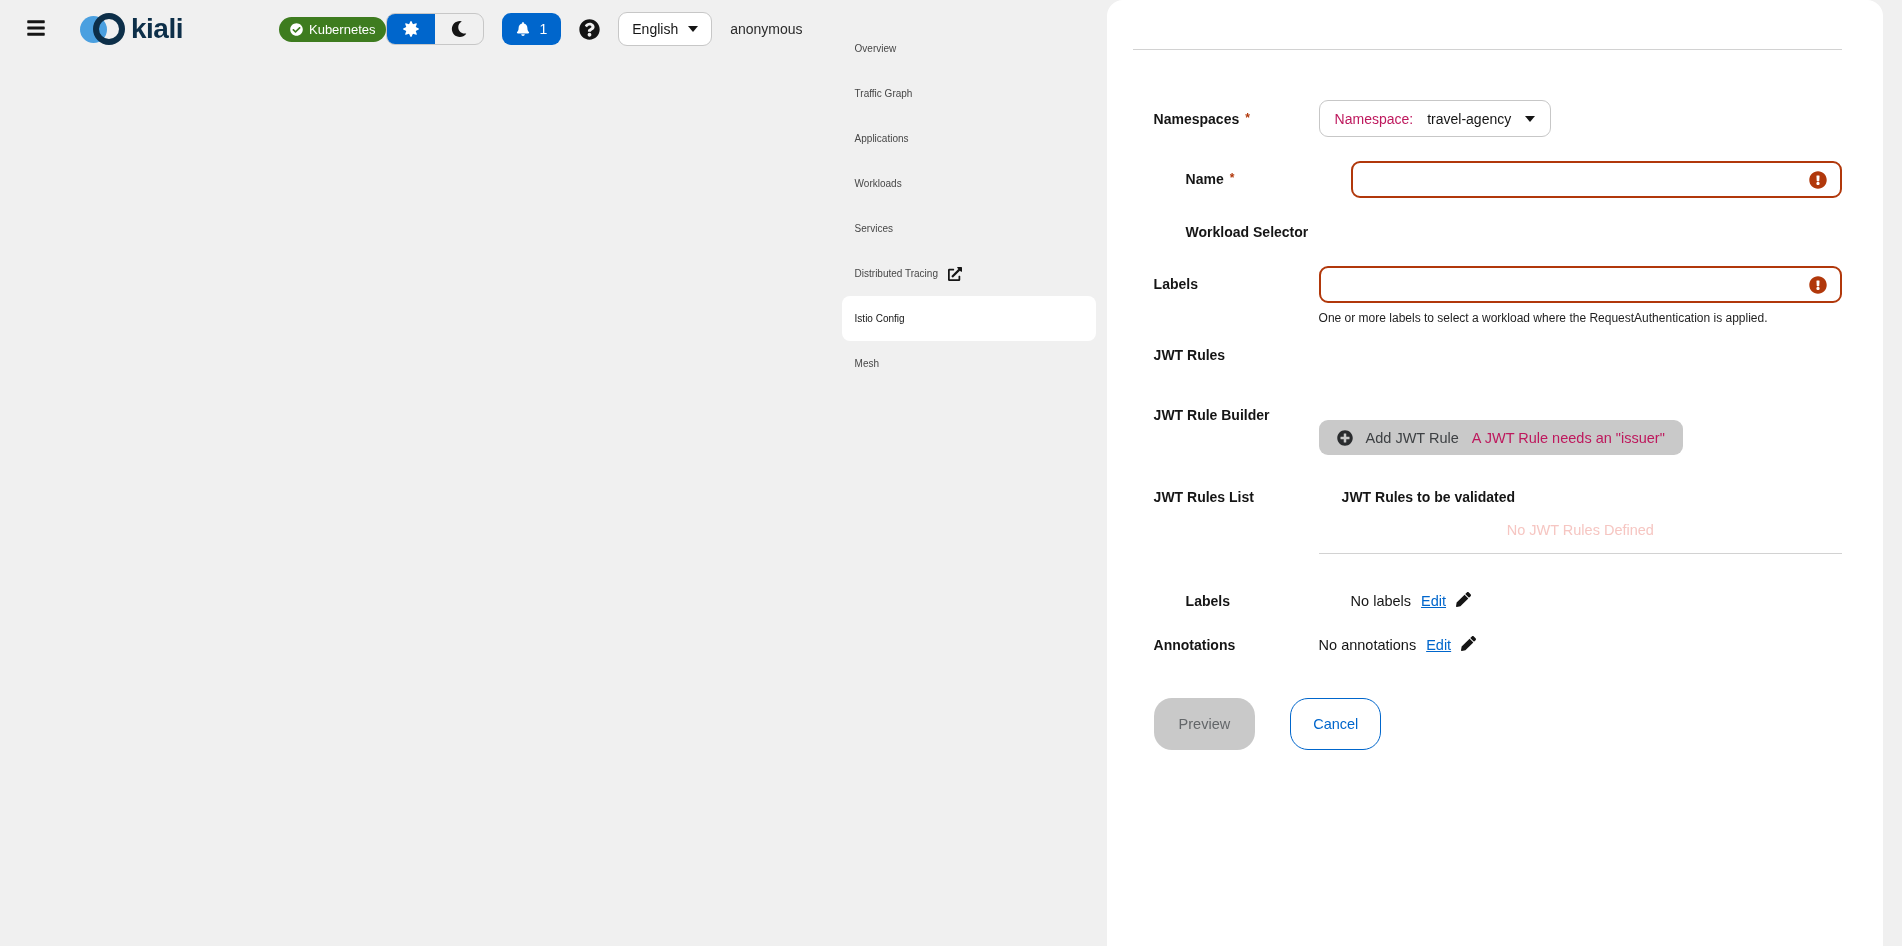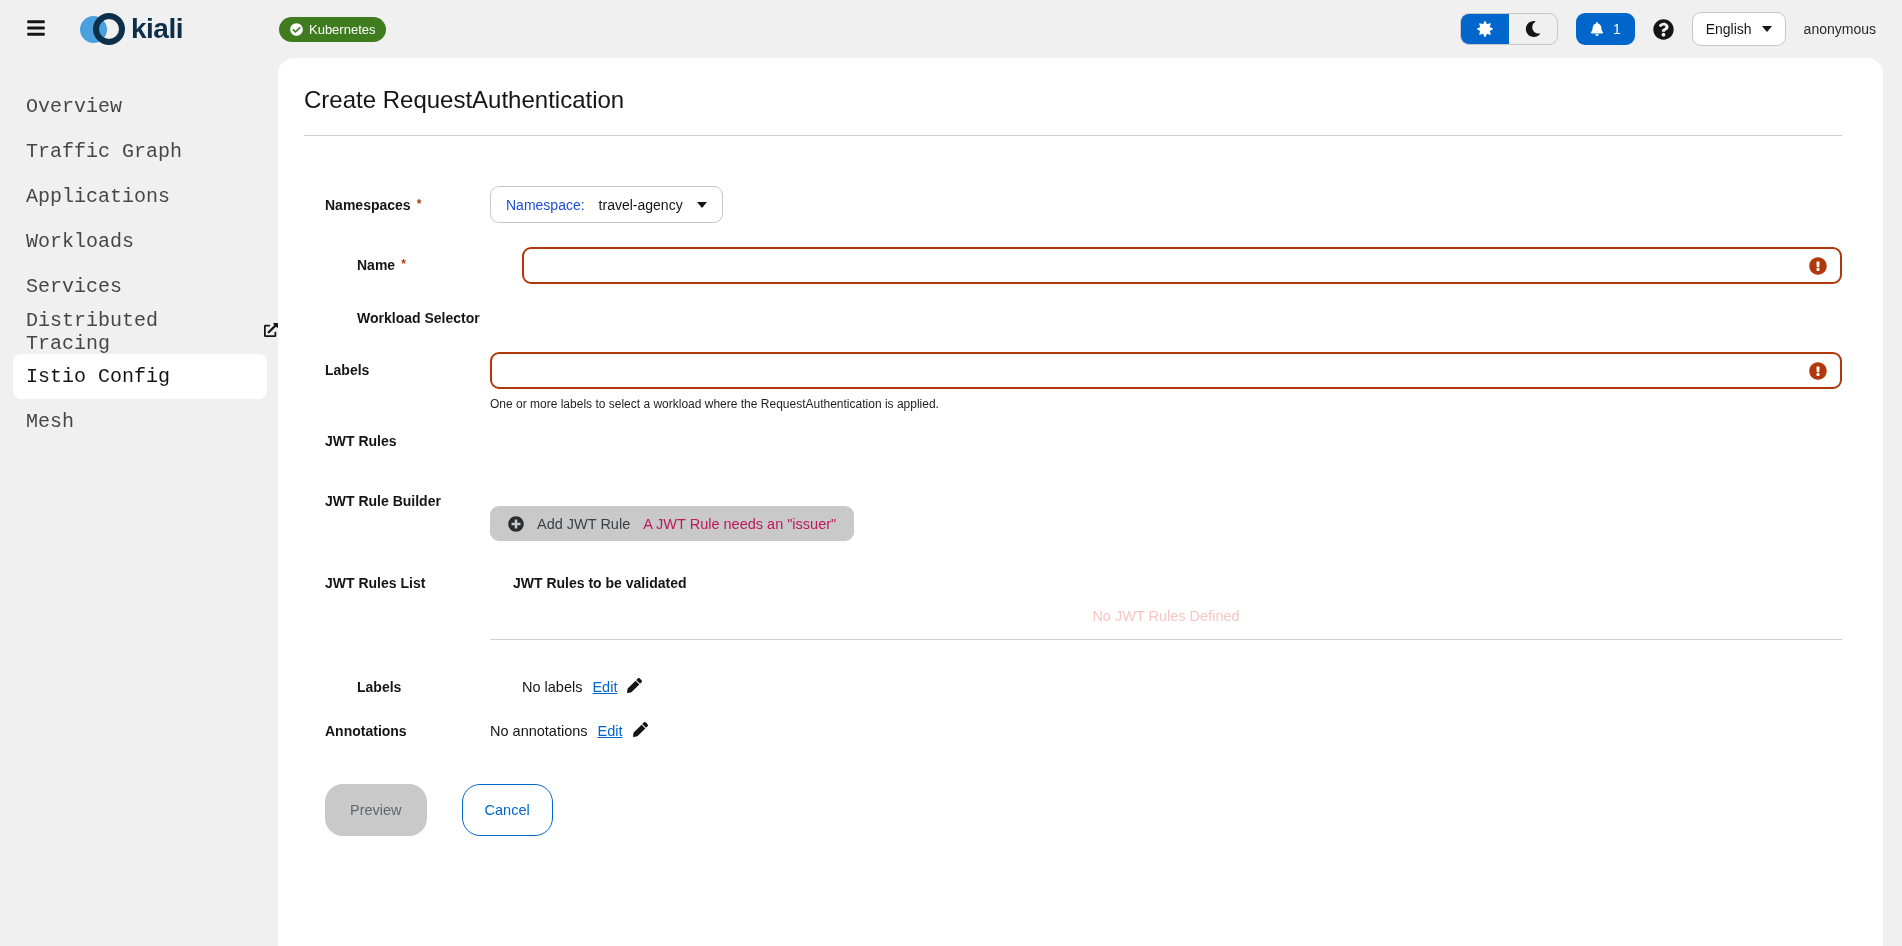--- a/index.html
+++ b/index.html
@@ -1,21 +1,21 @@
 <!DOCTYPE html>
 <html><head>
 <meta charset="utf-8">
 <style>
   * { box-sizing: border-box; margin: 0; padding: 0; }
   html,body { width:1902px; height:946px; overflow:hidden; }
   body {
     font-family: "Liberation Sans", sans-serif;
     background:#f0f0f0; color:#151515;
   }
-  .app { display:flex; flex-direction:column; width:1902px; height:946px; }
+  .app { display:flex; flex-direction:row; width:1902px; height:946px; }
 
   
   .masthead { height:58px; flex:none; display:flex; align-items:center; padding:0 26px; background:#f0f0f0; }
   .hamburger { width:22px; height:22px; cursor:pointer; color:#151515; }
   .hamburger svg { width:20px; height:20px; fill:#151515; }
   .logo { display:flex; align-items:center; margin-left:32px; }
   .logo-mark { position:relative; width:46px; height:38px; }
   .logo-c1 { position:absolute; left:0; top:6px; width:27px; height:27px; border-radius:50%; background:#4ba0e0; }
   .logo-c2 { position:absolute; left:13px; top:3px; width:32px; height:32px; border-radius:50%; border:6px solid #0d2f49; background:transparent; }
   .logo-text { font-size:28px; font-weight:700; color:#0d2f49; letter-spacing:-0.5px; margin-left:5px; }
@@ -35,21 +35,21 @@
   .help-icon { width:21px; height:21px; cursor:pointer; }
   .help-icon svg { width:21px; height:21px; fill:#151515; }
   .lang-dd { display:flex; align-items:center; gap:10px; background:#fff; border:1px solid #c7c7c7; border-radius:9px;
     height:34px; padding:0 13px; font-size:14px; cursor:pointer; color:#151515; }
   .caret { width:0; height:0; border-left:5px solid transparent; border-right:5px solid transparent; border-top:6px solid #151515; }
   .username { font-size:14px; color:#2b2b2b; }
 
   
   .body-row { flex:1; display:flex; min-height:0; }
   .sidebar { width:278px; flex:none; background:#f0f0f0; padding-top:26px; }
-  .side-item { height:45px; display:flex; align-items:center; padding-left:26px; font-size:20px; color:#474747; cursor:pointer;font-family:Liberation Mono, monospace; }
+  .side-item { height:45px; display:flex; align-items:center; padding-left:26px; font-size:10px; color:#474747; cursor:pointer; }
   .side-item.active { background:#fff; border-radius:8px; margin:0 11px 0 13px; padding-left:13px; color:#151515; }
   .ext-icon svg { width:14px; height:14px; fill:#151515; margin-left:10px; margin-top:3px; }
 
   .main { flex:1; min-width:0; padding-right:19px; }
   .card { background:#fff; border-radius:16px 16px 0 0; height:100%; padding:28px 41px 0 26px; overflow:hidden; }
   .page-title { font-size:24px; font-weight:500; color:#151515; }
   .title-hr { border:none; border-top:1px solid #d2d2d2; margin-top:21px; }
 
   
   .form { margin-left:21px; margin-top:50px; }
@@ -61,21 +61,21 @@
   .mb24 { margin-bottom:24px; }
   .mb26 { margin-bottom:26px;margin-left:32px; }
   .mb22 { margin-bottom:22px; }
   .mb44 { margin-bottom:44px; }
   .mb34 { margin-bottom:34px; }
   .mb38 { margin-bottom:38px; }
   .vcenter { align-items:center; }
 
   .ns-dropdown { display:inline-flex; align-items:center; gap:14px; height:37px; background:#fff;
     border:1px solid #c7c7c7; border-radius:9px; padding:0 15px; font-size:14px; cursor:pointer; }
-  .ns-prefix { color:#1d4ed8; }
+  .ns-prefix { color:#be185d; }
 
   .input-wrap { position:relative; }
   .text-input { width:100%; height:37px; border:1px solid #c7c7c7; border-radius:9px; padding:0 14px; font-size:14px;
     background:#fff; color:#151515; outline:none; }
   .text-input.error { border:2px solid #b1380b; padding-right:46px; }
   .err-icon { position:absolute; right:15px; top:50%; transform:translateY(-50%); width:18px; height:18px; }
   .err-icon svg { width:18px; height:18px; fill:#b1380b; display:block; }
   .helper { font-size:12px; color:#1f1f1f; margin-top:8px; }
 
   .switch { width:34px; height:19px; background:#0066cc; border-radius:10px; position:relative; cursor:pointer; flex:none; }
@@ -197,21 +197,20 @@
       <div class="side-item active">
           <span>Istio Config</span>
         </div>
       <div class="side-item">
           <span>Mesh</span>
         </div>
     </nav>
 
     <main class="main">
       <div class="card">
-        <h1 class="page-title">Create RequestAuthentication</h1>
         <hr class="title-hr">
 
         <div class="form">
 
           <div class="frow mb24 vcenter">
             <div class="flabel">
               <span>Namespaces</span><span class="req">*</span>
             </div>
             <div class="fcontrol">
               <div class="ns-dropdown">

